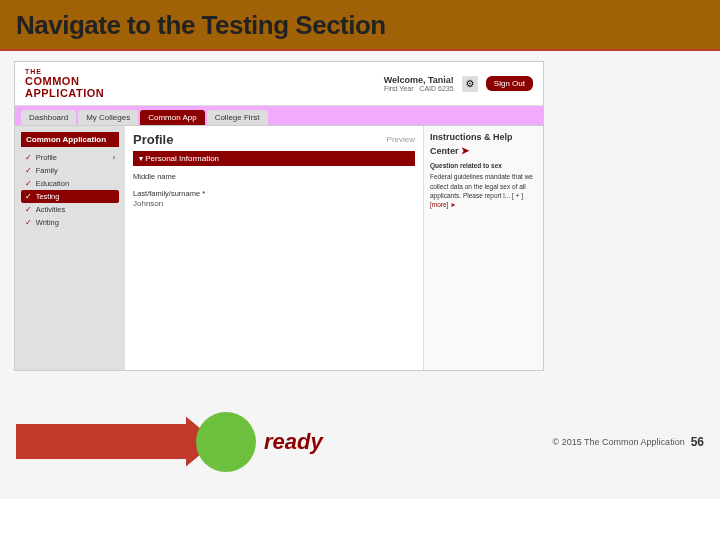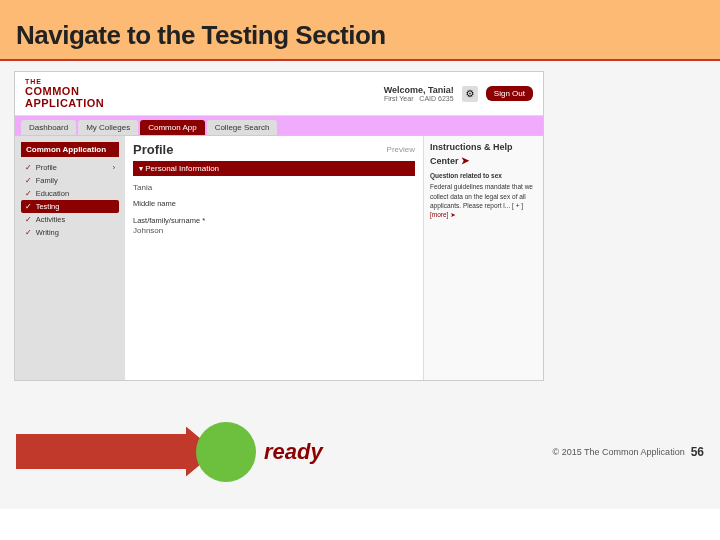--- a/index.html
+++ b/index.html
@@ -6,22 +6,22 @@
     body {
       width: 720px;
       height: 540px;
       background: #fff;
       font-family: Arial, sans-serif;
       overflow: hidden;
     }
 
     
     .title-bar {
-      background: #fdba74;
-      padding: 20px 16px 8px;
+      background: #a16207;
+      padding: 10px 16px 8px;
       border-bottom: 2px solid #c0392b;
     }
     .title-bar h1 {
       font-size: 26px;
       font-weight: bold;
       color: #222;
       letter-spacing: -0.5px;
     }
 
     
@@ -347,21 +347,21 @@
           <span>⚙</span>
         </div>
         <button class="signout-btn">Sign Out</button>
       </div>
     </div>
 
     <div class="nav-tabs">
       <div class="nav-tab">Dashboard</div>
       <div class="nav-tab">My Colleges</div>
       <div class="nav-tab active">Common App</div>
-      <div class="nav-tab">College Search</div>
+      <div class="nav-tab">College First</div>
     </div>
 
     <div class="app-body">
 
       <div class="sidebar">
         <div class="sidebar-title">Common Application</div>
 
         <div class="sidebar-item">
           <span class="check-icon">✓</span>
           <span>Profile</span>
@@ -391,21 +391,20 @@
 
       <div class="main-panel">
         <div class="panel-title-row">
           <span class="panel-title">Profile</span>
           <span class="preview-link">Preview</span>
         </div>
         <div class="section-header">
           <span>▾ Personal Information</span>
         </div>
         <div class="form-field">
-          <div class="form-value">Tania</div>
         </div>
         <div class="form-field">
           <div class="form-label">Middle name</div>
           <div class="form-value"></div>
         </div>
         <div class="form-field">
           <div class="form-label">Last/family/surname *</div>
           <div class="form-value">Johnson</div>
         </div>
       </div>

